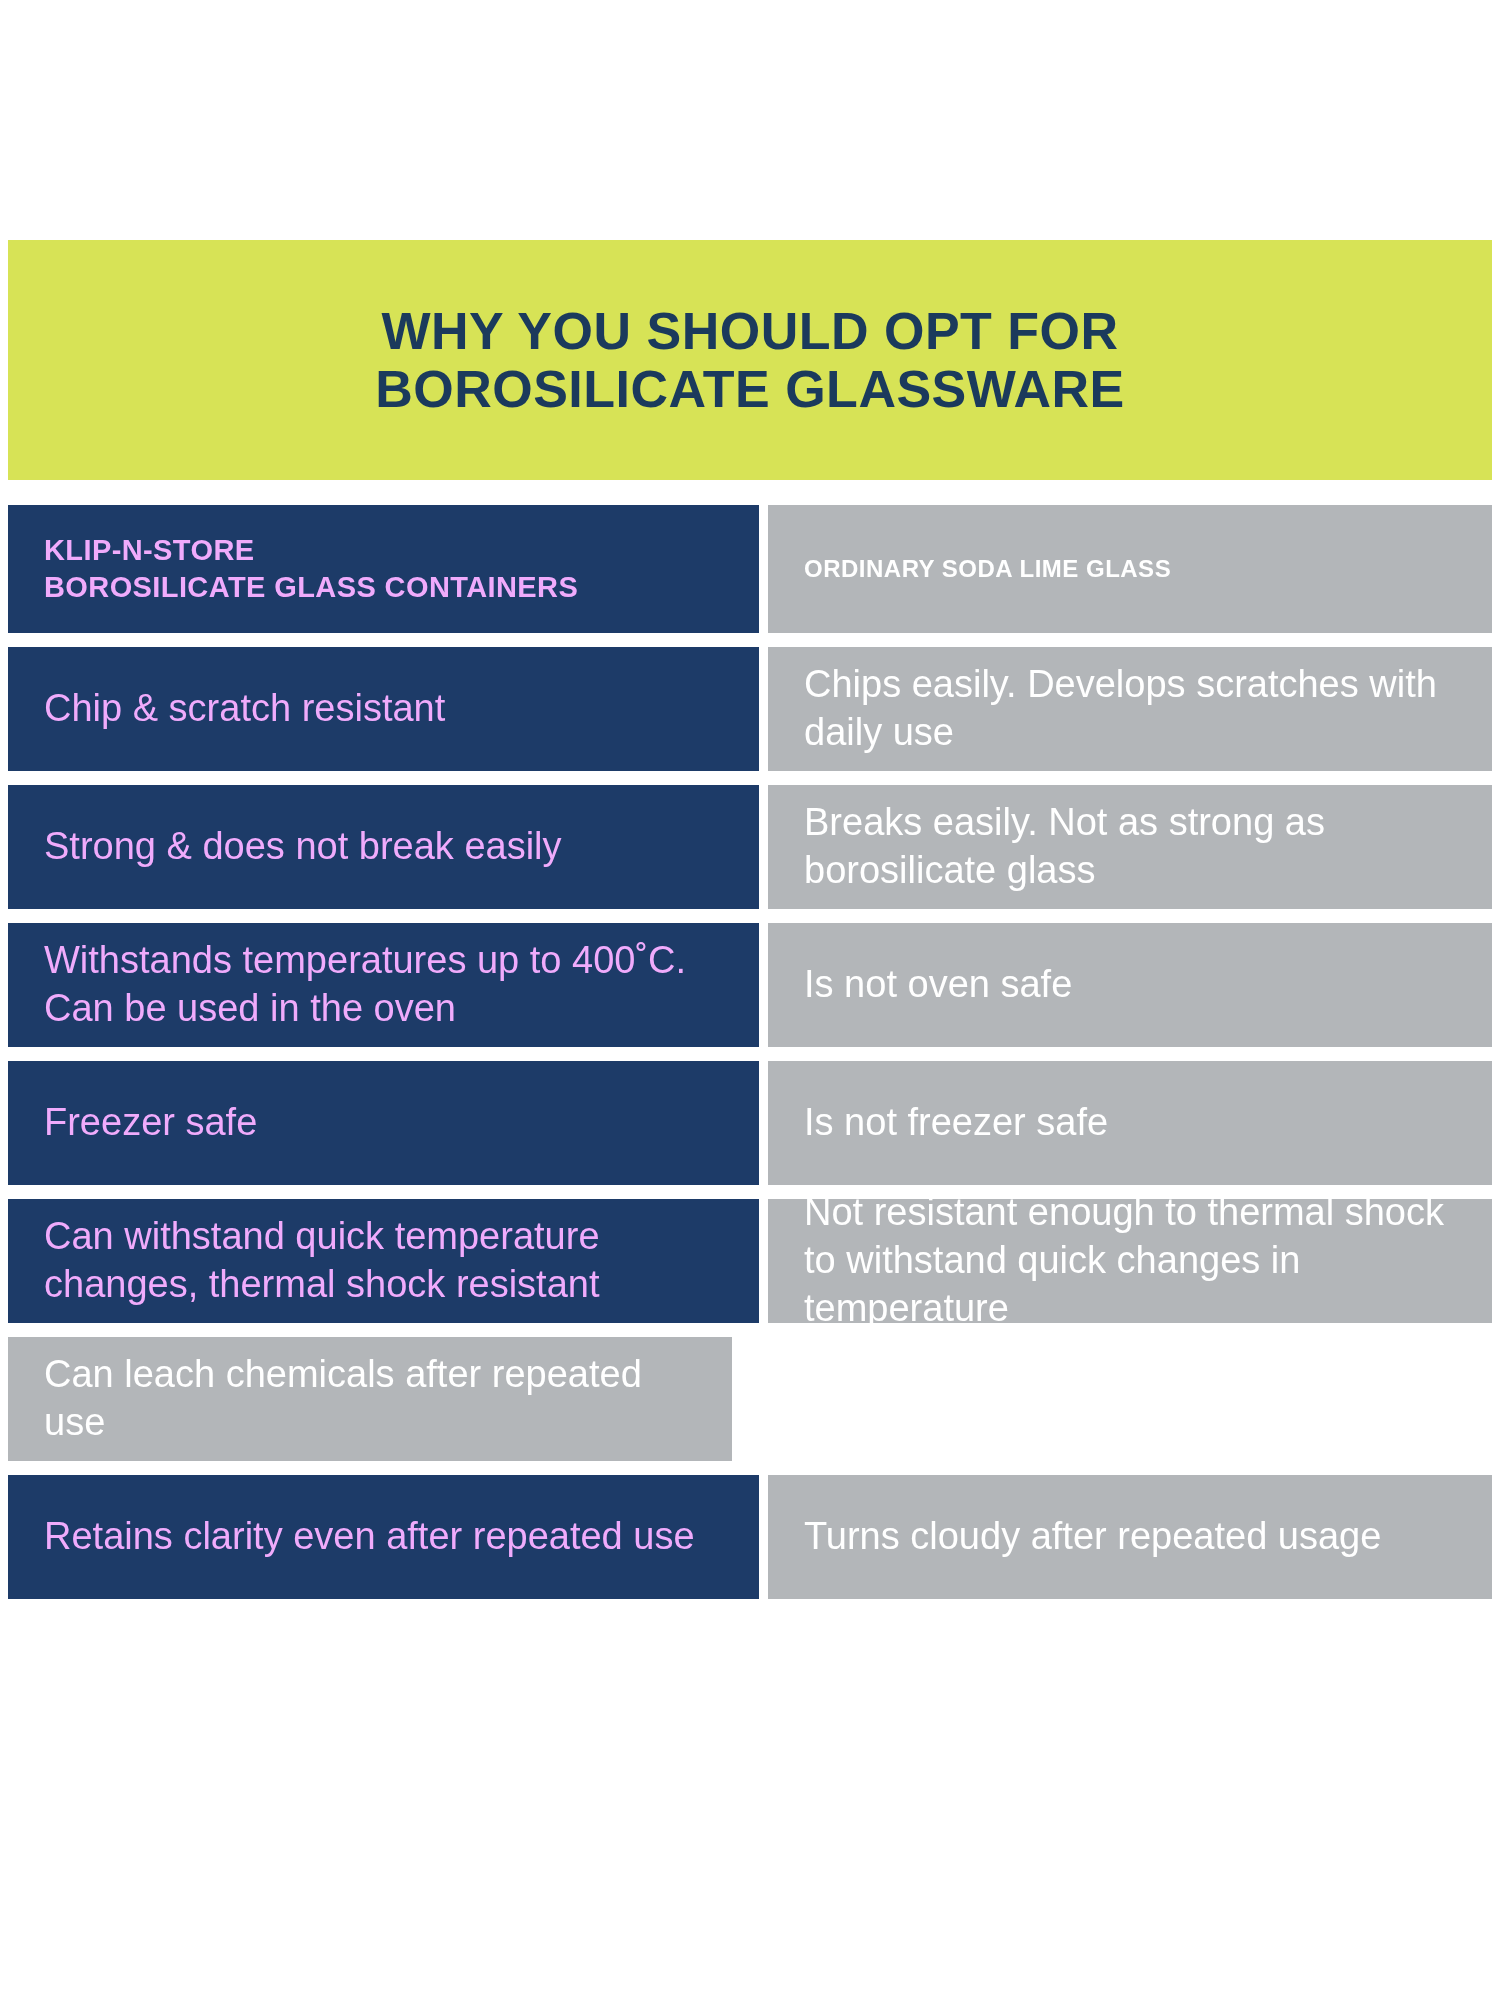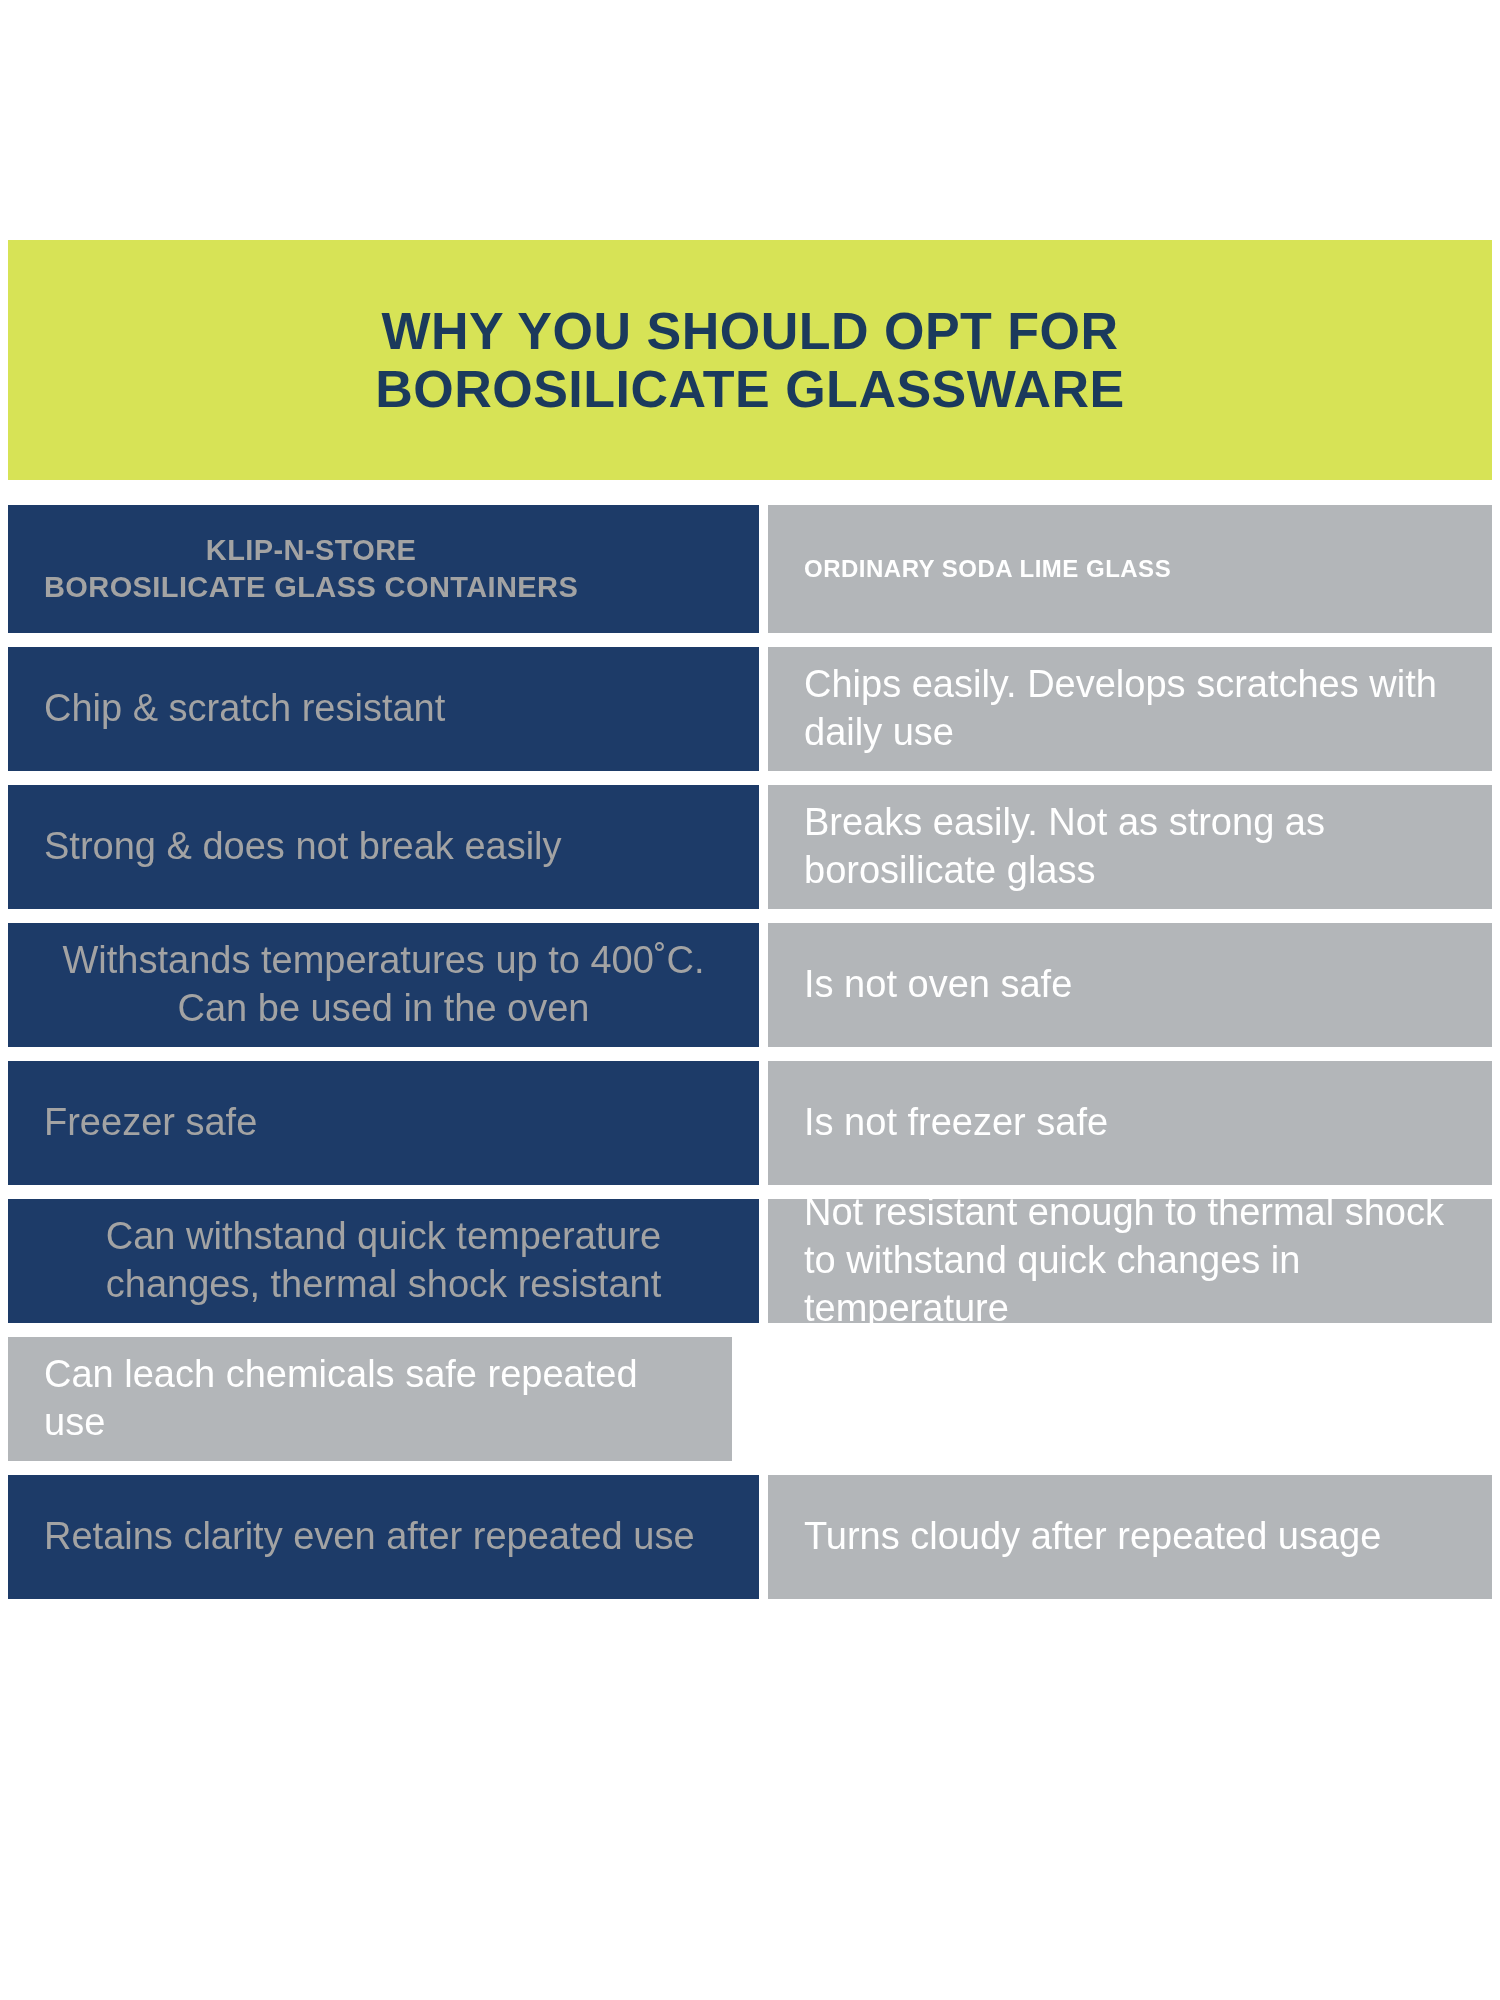--- a/index.html
+++ b/index.html
@@ -103,22 +103,21 @@
   }
   .body-row .cell {
     height: 124px;
   }
   .cell-text {
     font-size: 38px;
     line-height: 1.26;
     font-weight: 500;
   }
   .cell-left .cell-text {
-    color: #a3a3a3;
-    text-align: center;
+    color: #f0abfc;
   }
   .cell-right .cell-text {
     color: #ffffff;
   }
 </style>
 </head>
 <body>
 
 <div class="page">
   <div class="infographic">
@@ -184,21 +183,21 @@
         <div class="cell cell-left">
           <div class="cell-text">Can withstand quick temperature changes, thermal shock resistant</div>
         </div>
         <div class="cell cell-right">
           <div class="cell-text">Not resistant enough to thermal shock to withstand quick changes in temperature</div>
         </div>
       </div>
 
       <div class="row body-row">
         <div class="cell cell-right">
-          <div class="cell-text">Can leach chemicals safe repeated use</div>
+          <div class="cell-text">Can leach chemicals after repeated use</div>
         </div>
       </div>
 
       <div class="row body-row">
         <div class="cell cell-left">
           <div class="cell-text">Retains clarity even after repeated use</div>
         </div>
         <div class="cell cell-right">
           <div class="cell-text">Turns cloudy after repeated usage</div>
         </div>

